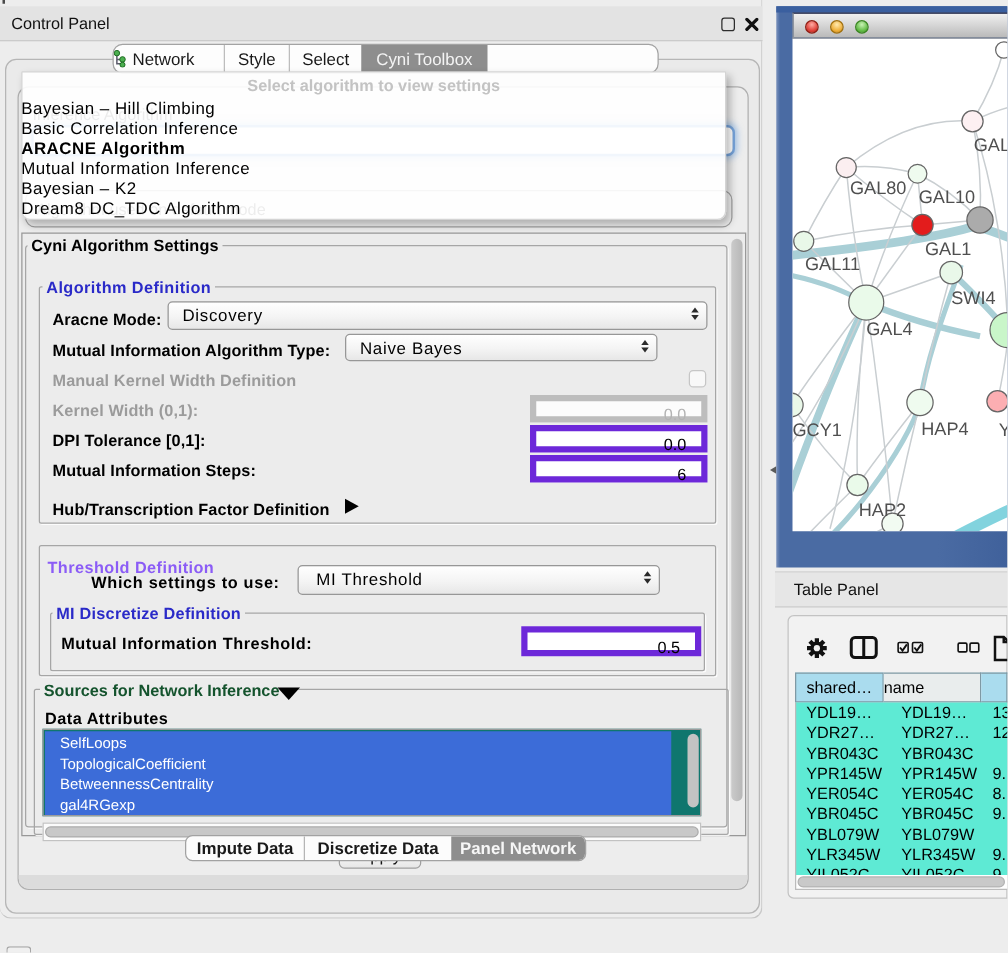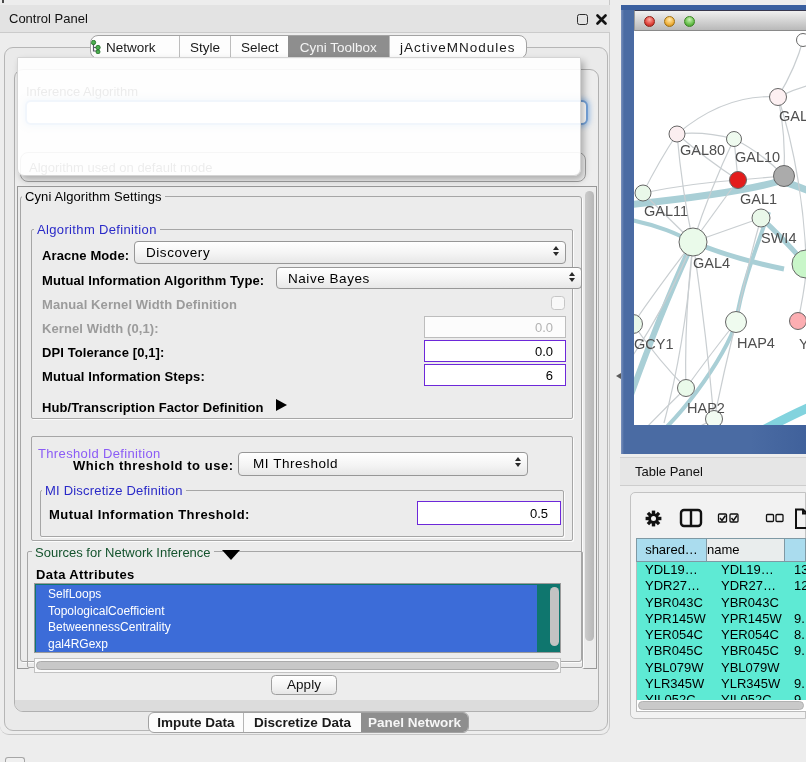--- a/index.html
+++ b/index.html
@@ -4,23 +4,23 @@
 html,body{width:806px;height:762px;background:#ededed;font-family:"Liberation Sans",sans-serif;overflow:hidden}
 body{position:relative}
 .abs{position:absolute}
 .b12{font-weight:bold;font-size:13px;color:#000;white-space:nowrap;letter-spacing:.1px}
 .gray12{font-weight:bold;font-size:13px;color:#9b9b9b;white-space:nowrap;letter-spacing:.1px}
 .combo{position:absolute;border:1px solid #979797;border-radius:4px;background:linear-gradient(#ffffff,#f4f4f4 55%,#e7e7e7);font-size:13.5px;color:#000}
 .combo .tx{position:absolute;left:11px;top:3px;white-space:nowrap;letter-spacing:.55px}
 .spin{position:absolute;right:5px;top:4px;width:7px}
 .spin .u{display:block;width:0;height:0;border-left:3.5px solid transparent;border-right:3.5px solid transparent;border-bottom:4px solid #2a2a2a;margin-bottom:2px}
 .spin .d{display:block;width:0;height:0;border-left:3.5px solid transparent;border-right:3.5px solid transparent;border-top:4px solid #2a2a2a}
-.field{position:absolute;background:#fff;border:1px solid #6d28d9;font-size:13px;color:#000;text-align:right;padding:3px 12px 0 0}
+.field{position:absolute;background:#fff;border:5px solid #6d28d9;font-size:13px;color:#000;text-align:right;padding:3px 12px 0 0}
 .etch{position:absolute;border:1px solid #a6a6a6;border-radius:2px;box-shadow:1px 1px 0 rgba(255,255,255,.85)}
-.legend{position:absolute;background:#ececec;padding:0 3px;white-space:nowrap;font-weight:normal;font-size:13px;letter-spacing:.35px}
+.legend{position:absolute;background:#ececec;padding:0 3px;white-space:nowrap;font-weight:bold;font-size:13px;letter-spacing:.35px}
 </style></head>
 <body>
 
 <div class="abs" style="left:0;top:0;width:610px;height:735px;background:#ededed;border-right:1px solid #c9c9c9;border-bottom:1px solid #c6c6c6;border-radius:0 0 9px 9px"></div>
 <div class="abs" style="left:2px;top:0;width:2px;height:3px;background:#4a4a4a"></div>
 <div class="abs" style="left:0;top:5px;width:610px;height:28px;background:#e3e3e3;border-bottom:1px solid #cbcbcb"></div>
 <div class="abs" style="left:9px;top:11px;font-size:13px;color:#111">Control Panel</div>
 <div class="abs" style="left:577px;top:14px;width:11px;height:11px;border:1.5px solid #2d2d2d;border-radius:2.5px"></div>
 <svg class="abs" style="left:596px;top:14px" width="11" height="11" viewBox="0 0 11 11">
     <path d="M1.5 1.5 L9.5 9.5 M9.5 1.5 L1.5 9.5" stroke="#111" stroke-width="2.6" stroke-linecap="round"></path>
@@ -35,30 +35,31 @@
   <div style="width:88px;display:flex;align-items:center;justify-content:flex-start">
     <svg width="11" height="14" viewBox="0 0 11 14" style="margin-right:4px">
       <path d="M2.5 3 L2.5 11 L6 11 M2.5 7.5 L6 7.5" stroke="#5a5a6a" stroke-width="1.2" fill="none"></path>
       <circle cx="2.5" cy="2.5" r="2.2" fill="#4caf50" stroke="#1d6b21" stroke-width=".8"></circle>
       <circle cx="7" cy="7.5" r="2.2" fill="#4caf50" stroke="#1d6b21" stroke-width=".8"></circle>
       <circle cx="7" cy="11.8" r="2" fill="#4caf50" stroke="#1d6b21" stroke-width=".8"></circle>
     </svg>Network</div>
   <div style="width:52px;border-left:1px solid #bdbdbd;display:flex;align-items:center;justify-content:center">Style</div>
   <div style="width:58px;border-left:1px solid #bdbdbd;display:flex;align-items:center;justify-content:center">Select</div>
   <div style="width:101px;background:#8e8e8e;color:#f4f4f4;display:flex;align-items:center;justify-content:center">Cyni Toolbox</div>
-  <div style="width:138px;border-left:1px solid #bdbdbd;display:flex;align-items:center;justify-content:center;letter-spacing:1px">jActiveMNodules</div>
 </div>
 
 <div class="abs" style="left:26px;top:84px;font-size:13px;color:#333">Inference Algorithm</div>
 <div class="abs" style="left:25px;top:100px;width:563px;height:25px;background:#fff;border:2px solid #76a3da;border-radius:6px;box-shadow:0 0 5px 2px rgba(110,165,230,.55)"></div>
 <div class="abs" style="left:20px;top:152px;width:566px;height:30px;border:1px solid #a2a2a2;border-radius:8px;background:#f1f1f1">
   <span style="position:absolute;left:8px;top:7px;font-size:13px;color:#444">Algorithm used on default mode</span>
 </div>
 
 <div class="abs" style="left:17px;top:57px;width:564px;height:119px;background:rgba(255,255,255,.90);border:1px solid #d4d4d4;border-radius:1px 1px 7px 7px;box-shadow:3px 4px 7px rgba(0,0,0,.28);z-index:5">
+  <div style="position:absolute;left:0;top:3px;width:100%;text-align:center;font-size:13px;font-weight:bold;color:#c3c3c3">Select algorithm to view settings</div>
+  <div style="position:absolute;left:-1px;top:21px;font-size:13.5px;letter-spacing:.4px;line-height:16.1px;color:#000;white-space:nowrap">Bayesian – Hill Climbing<br>Basic Correlation Inference<br><b>ARACNE Algorithm</b><br>Mutual Information Inference<br>Bayesian – K2<br>Dream8 DC_TDC Algorithm</div>
 </div>
 
 <div class="abs" style="left:17px;top:186px;width:580px;height:483px;border:1px solid #989898;background:#ececec"></div>
 <div class="abs" style="left:585px;top:191px;width:9px;height:450px;border-radius:4.5px;background:linear-gradient(90deg,#cbcbcb,#b7b7b7)"></div>
 
 <div class="etch" style="left:20px;top:196px;width:562px;height:466px;border-radius:3px"></div>
 <div class="legend" style="left:22px;top:189px;background:#ececec;color:#000;letter-spacing:.1px">Cyni Algorithm Settings</div>
 
 <div class="etch" style="left:31px;top:229px;width:542px;height:190px"></div>
 <div class="legend" style="left:34px;top:222px;color:#2a2ac8">Algorithm Definition</div>
@@ -66,21 +67,21 @@
 <div class="b12" style="position:absolute;left:42px;top:248px">Aracne Mode:</div>
 <div class="combo" style="left:134px;top:241px;width:432px;height:23px">
     <span class="tx">Discovery</span>
     <span class="spin">
       <span class="u"></span>
       <span class="d"></span>
     </span>
   </div>
 
 <div class="b12" style="position:absolute;left:42px;top:273px">Mutual Information Algorithm Type:</div>
-<div class="combo" style="left:276px;top:267px;width:306px;height:22px">
+<div class="combo" style="left:276px;top:267px;width:250px;height:22px">
     <span class="tx">Naive Bayes</span>
     <span class="spin">
       <span class="u"></span>
       <span class="d"></span>
     </span>
   </div>
 
 <div class="gray12" style="position:absolute;left:42px;top:297px">Manual Kernel Width Definition</div>
 <div class="abs" style="left:551px;top:296px;width:14px;height:14px;border:1px solid #c6c6c6;border-radius:3.5px;background:#f8f8f8"></div>
 
@@ -92,21 +93,21 @@
 
 <div class="b12" style="position:absolute;left:42px;top:369px">Mutual Information Steps:</div>
 <div class="field" style="left:424px;top:364px;width:142px;height:22px">6</div>
 
 <div class="b12" style="position:absolute;left:42px;top:400px">Hub/Transcription Factor Definition</div>
 <div class="abs" style="left:276px;top:399px;width:0;height:0;border-top:6.5px solid transparent;border-bottom:6.5px solid transparent;border-left:11px solid #000"></div>
 
 <div class="etch" style="left:31px;top:436px;width:542px;height:105px"></div>
 <div class="legend" style="left:35px;top:446px;color:#8b5cf6">Threshold Definition</div>
 
-<div class="b12" style="position:absolute;left:73px;top:458px;letter-spacing:.55px">Which threshold to use:</div>
+<div class="b12" style="position:absolute;left:73px;top:458px;letter-spacing:.55px">Which settings to use:</div>
 <div class="combo" style="left:238px;top:452px;width:290px;height:24px">
     <span class="tx" style="left:14px">MI Threshold</span>
     <span class="spin">
       <span class="u"></span>
       <span class="d"></span>
     </span>
   </div>
 
 <div class="etch" style="left:40px;top:490px;width:524px;height:47px"></div>
 <div class="legend" style="left:42px;top:483px;color:#2a2ac8;letter-spacing:.2px">MI Discretize Definition</div>
@@ -121,21 +122,21 @@
 <div class="abs" style="left:34px;top:583px;width:527px;height:70px;background:#0f766e;border:1px solid #9b9b9b">
   <div style="position:absolute;left:1px;top:1px;width:501px;height:67px;background:#3c6cd8;color:#fff;font-size:12px;line-height:16.5px;padding:1px 0 0 12px;white-space:nowrap">SelfLoops<br>TopologicalCoefficient<br>BetweennessCentrality<br>gal4RGexp</div>
   <div style="position:absolute;left:515px;top:3px;width:9px;height:59px;background:#c3c3c3;border-radius:4.5px"></div>
 </div>
 <div class="abs" style="left:34px;top:658px;width:527px;height:15px;background:#fbfbfb;border:1px solid #c2c2c2">
   <div style="position:absolute;left:1px;top:2px;width:523px;height:9px;background:#c8c8c8;border:1px solid #ababab;border-radius:5px"></div>
 </div>
 
 <div class="abs" style="left:271px;top:675px;width:66px;height:20px;border:1px solid #9f9f9f;border-radius:4.5px;background:linear-gradient(#ffffff,#f4f4f4 55%,#e6e6e6);font-size:13.5px;color:#111;text-align:center;line-height:18px">Apply</div>
 
-<div class="abs" style="left:148px;top:712px;width:321px;height:21px;display:flex;border:1px solid #a2a2a2;border-radius:6px;overflow:hidden;background:#fcfcfc;font-size:13.5px;font-weight:bold;color:#1a1a1a">
+<div class="abs" style="left:148px;top:668px;width:321px;height:21px;display:flex;border:1px solid #a2a2a2;border-radius:6px;overflow:hidden;background:#fcfcfc;font-size:13.5px;font-weight:bold;color:#1a1a1a">
   <div style="width:94px;display:flex;align-items:center;justify-content:center">Impute Data</div>
   <div style="width:118px;border-left:1px solid #b5b5b5;display:flex;align-items:center;justify-content:center">Discretize Data</div>
   <div style="width:107px;background:#8e8e8e;color:#f6f6f6;display:flex;align-items:center;justify-content:center">Panel Network</div>
 </div>
 
 <div class="abs" style="left:5px;top:757px;width:20px;height:6px;border:1px solid #a6a6a6;border-bottom:none;border-radius:3px 3px 0 0;background:#f0f0f0"></div>
 
 <div class="abs" style="left:616px;top:373px;width:0;height:0;border-top:3px solid transparent;border-bottom:3px solid transparent;border-right:5px solid #5a5a5a"></div>
 
 <div class="abs" style="left:621px;top:5px;width:185px;height:449px;background:linear-gradient(90deg,#7b92bc,#4a6ba3 3px,#4a6ba3 70%,#40619b)"></div>

